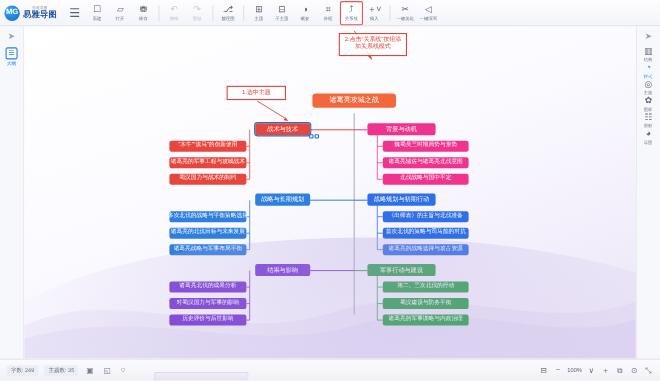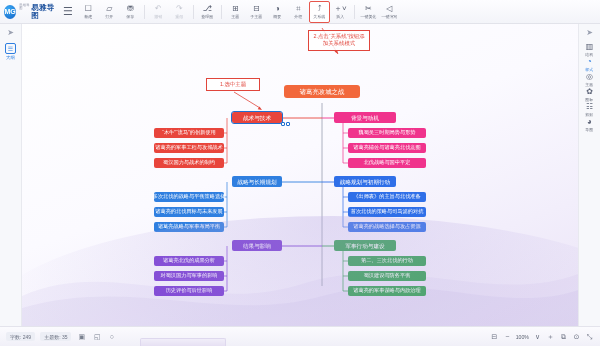--- a/index.html
+++ b/index.html
@@ -18,21 +18,21 @@
     border-bottom: 1px solid #e2e3ea;
     display: flex; align-items: center;
   }
   .logo-wrap { display: flex; align-items: center; gap: 3px; padding-left: 4px; width: 58px; }
   .logo-circle {
     width: 14px; height: 14px; border-radius: 50%;
     background: radial-gradient(circle at 35% 30%, #39a9f4, #1565c8);
     color: #fff; font-size: 7px; line-height: 14px; text-align: center;
     font-weight: bold;
   }
-  .logo-text { display: flex; line-height: 1; }
+  .logo-text { display: flex; flex-direction: column; line-height: 1; align-items: center; }
   .logo-sub { font-size: 3.2px; color: #8a8fa3; letter-spacing: .3px; }
   .logo-main { font-size: 7.5px; color: #1a4f9c; font-weight: bold; letter-spacing: .2px; }
 
   .tb-sep { width: 1px; height: 14px; background: #e0e1e8; margin: 0 3px; }
 
   .tb-item {
     display: flex; flex-direction: column; align-items: center; justify-content: center;
     min-width: 21px; height: 22px; padding: 0 1px; cursor: default;
     border-radius: 2px;
   }

